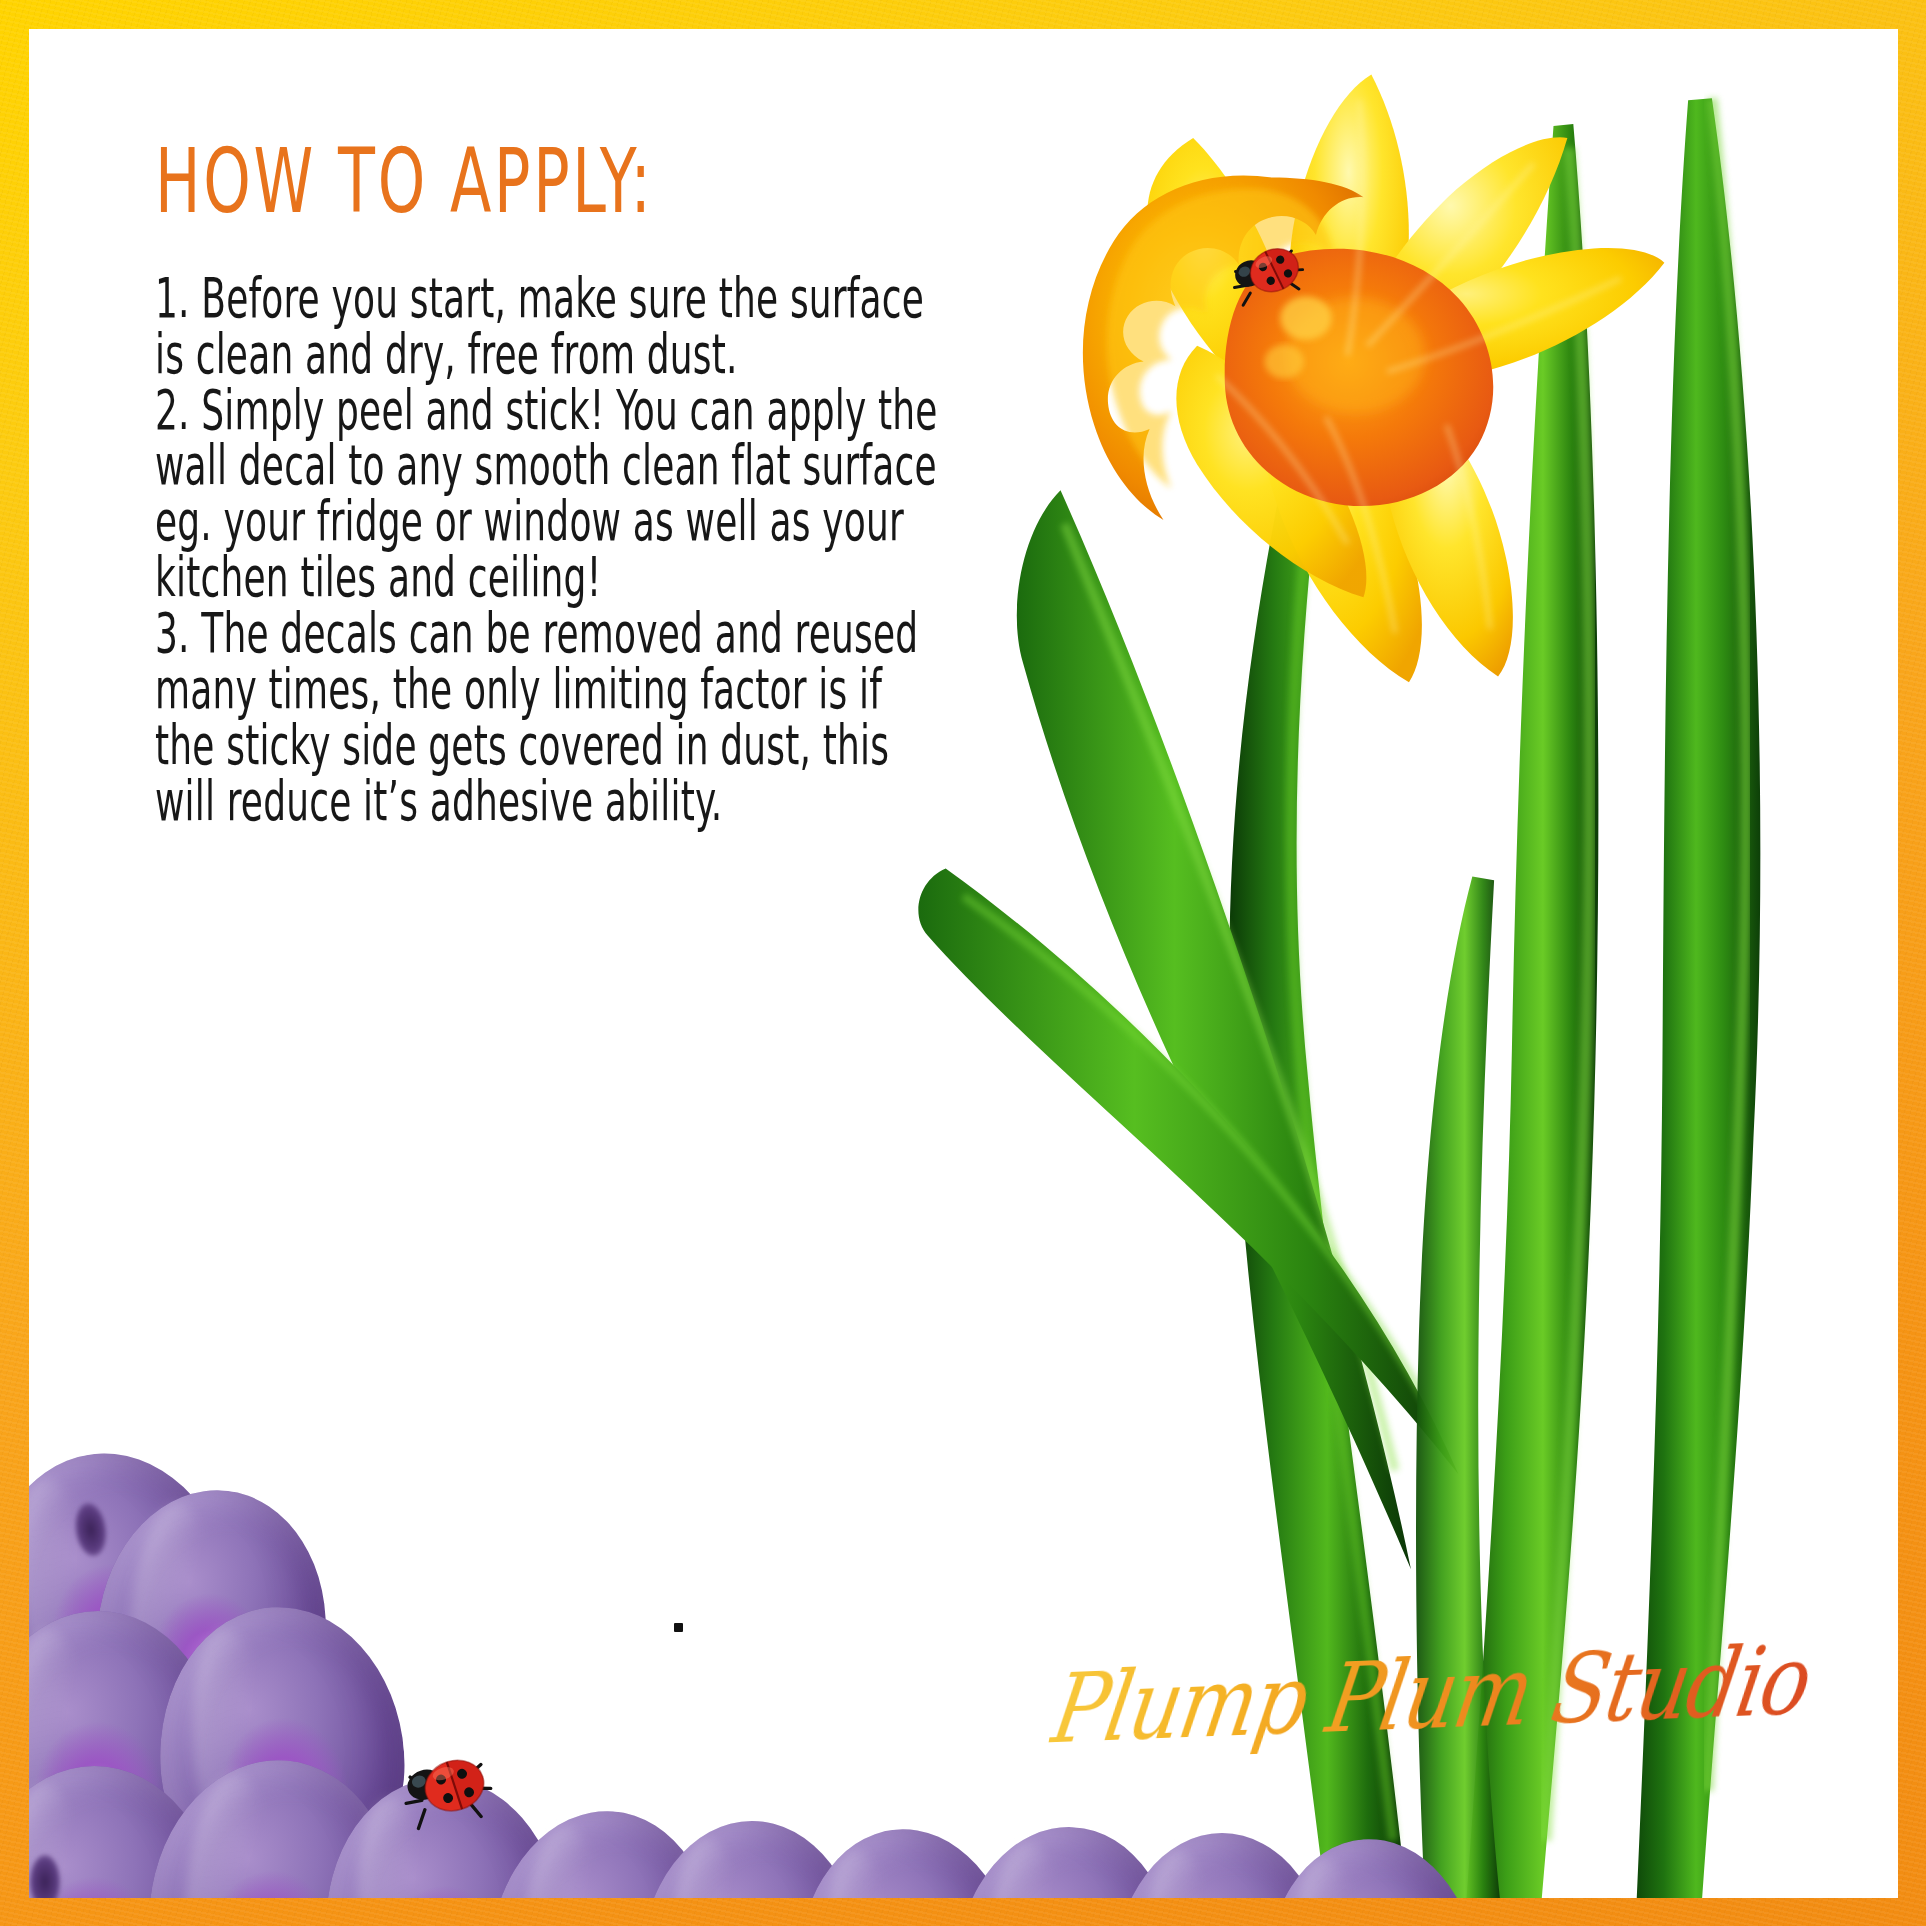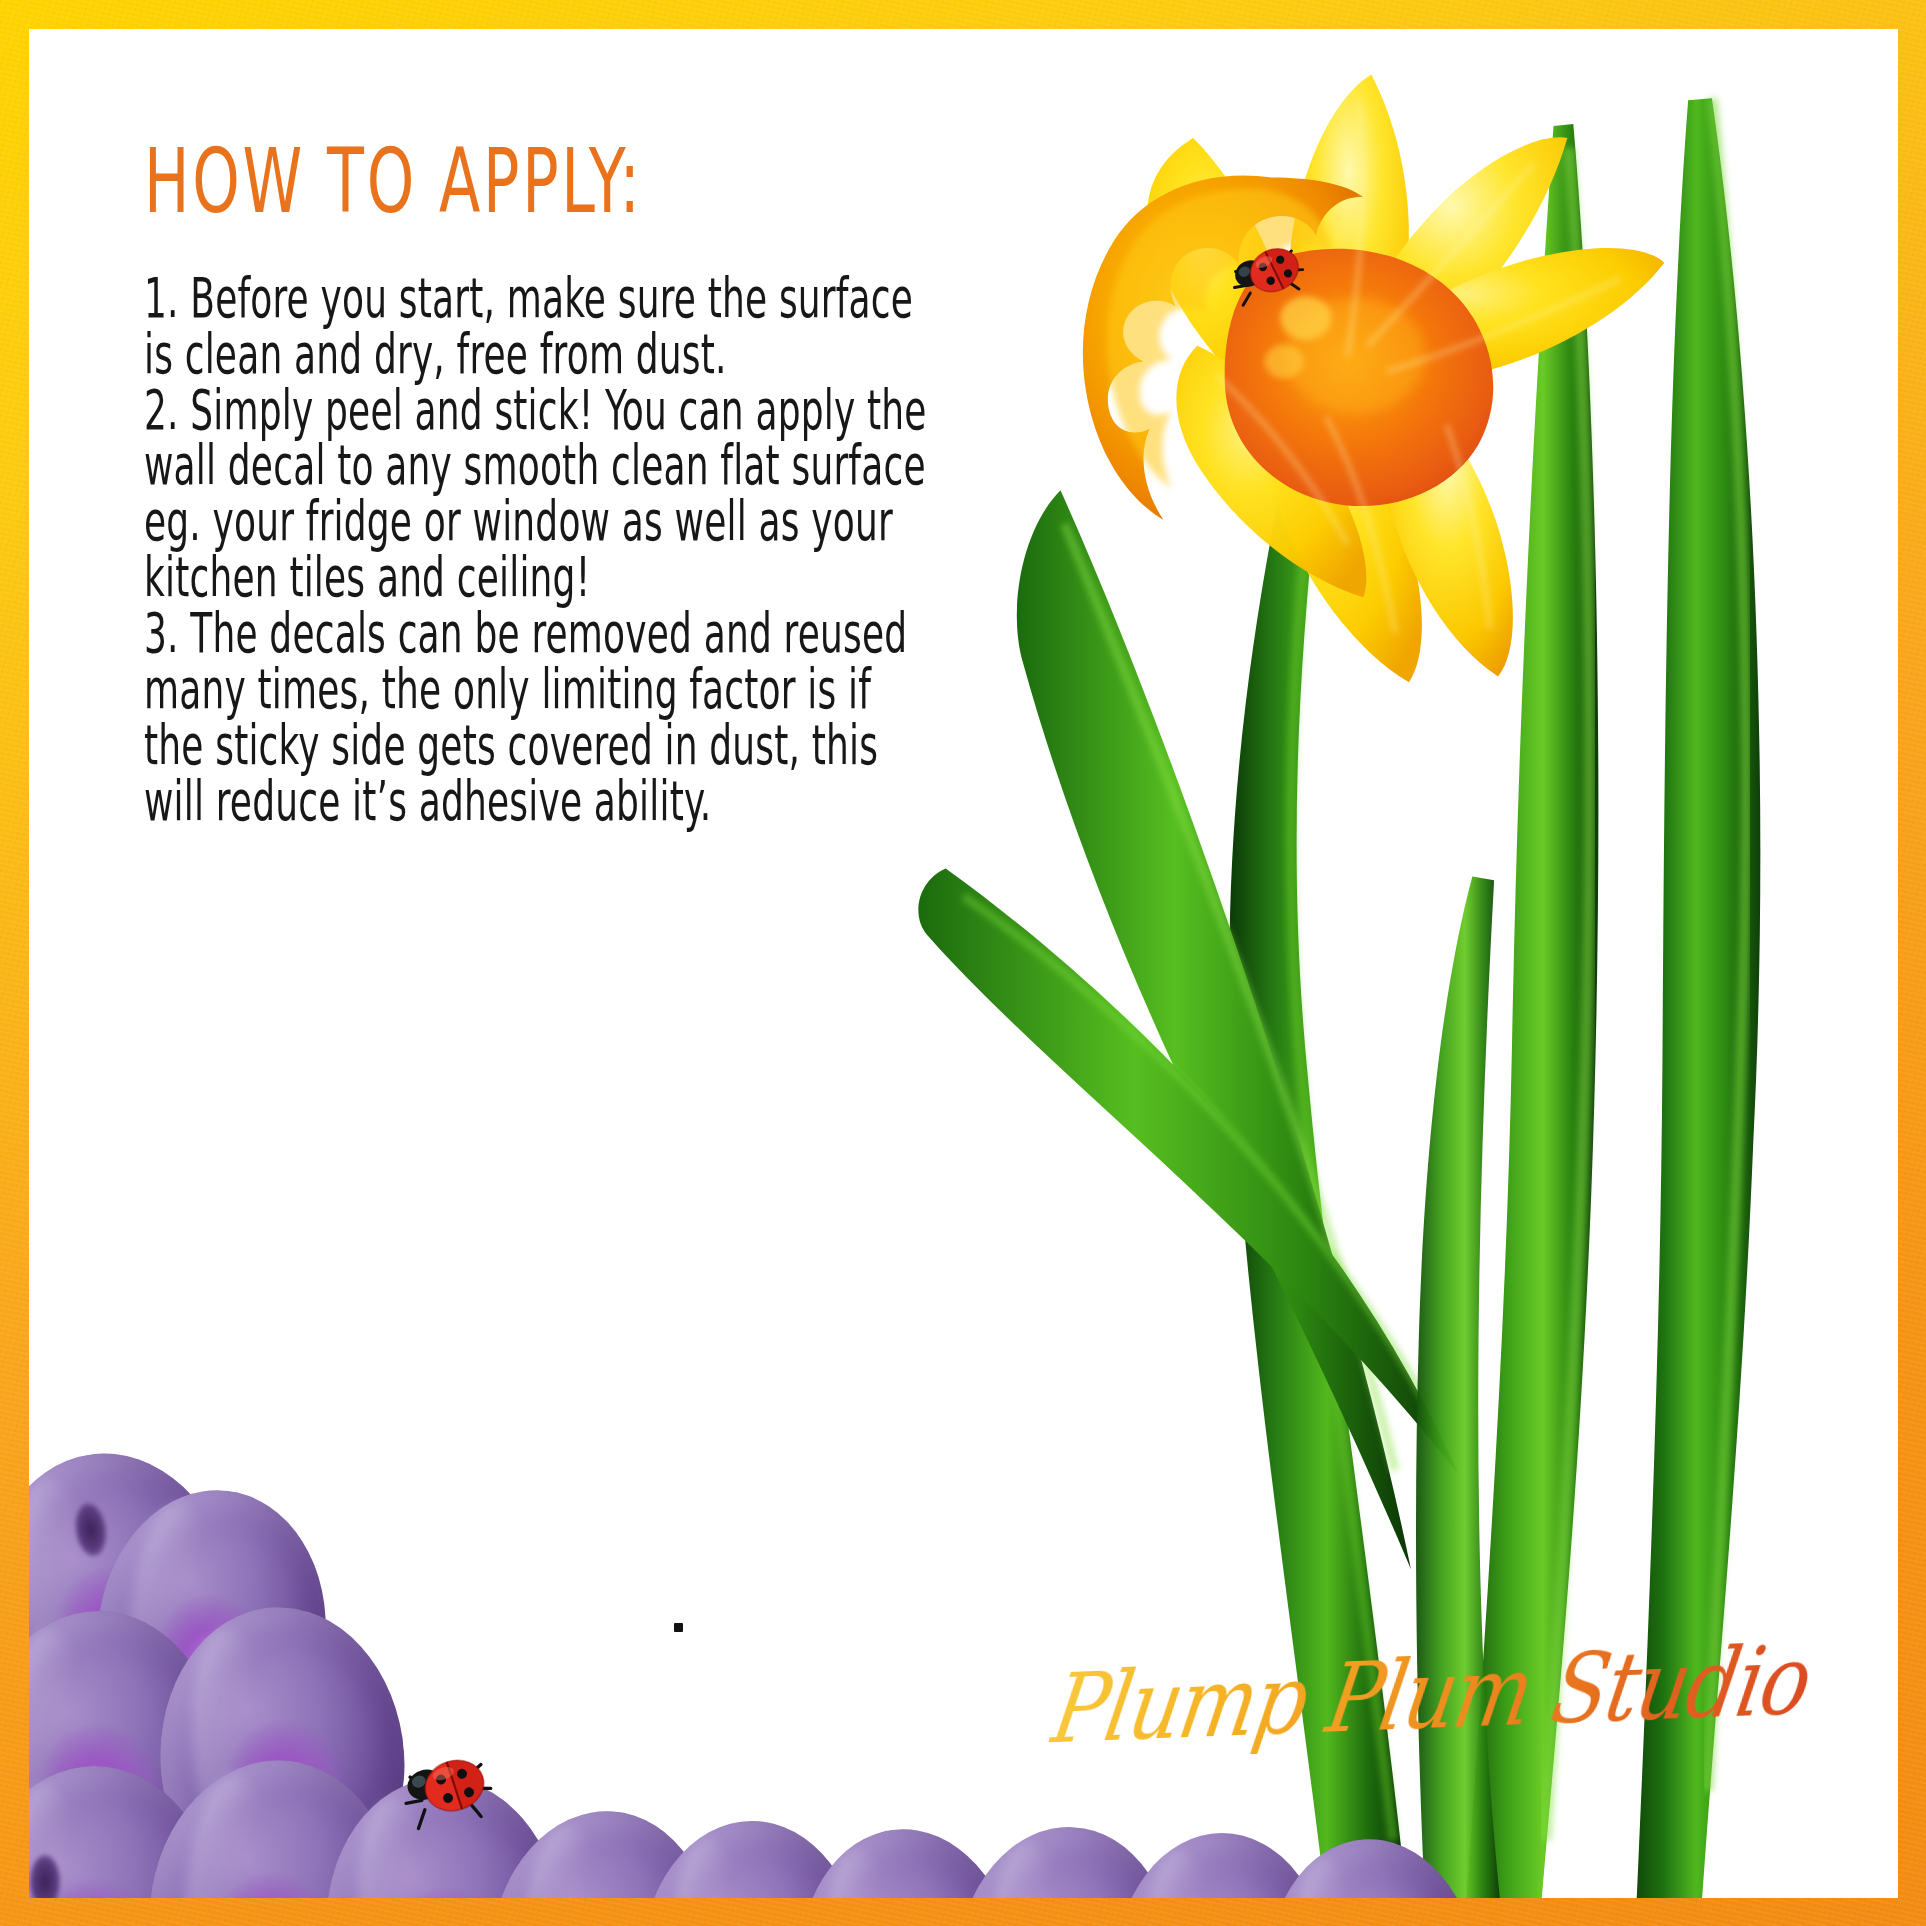--- a/index.html
+++ b/index.html
@@ -19,21 +19,21 @@
       repeating-linear-gradient(12deg, rgba(255,255,255,.5) 0 2px, rgba(0,0,0,0) 2px 5px),
       repeating-linear-gradient(-74deg, rgba(120,60,0,.35) 0 1px, rgba(0,0,0,0) 1px 6px);
   }
   #sheet {
     position:absolute; left:29px; top:29px; right:29px; bottom:29px;
     background:#FFFFFF; overflow:hidden; z-index:3;
   }
 
   
   #textcol{
-    position:absolute; left:115px; top:107px; width:851px; z-index:40;
+    position:absolute; left:126px; top:107px; width:851px; z-index:40;
   }
   #heading{
     color:#E8731C;
     font-family:"DejaVu Sans Condensed","Liberation Sans Narrow","Liberation Sans", sans-serif;
     font-size:73px; line-height:1.0; letter-spacing:3px; font-weight:300;
     transform:scaleX(.92) scaleY(1.22); transform-origin:left top;
     white-space:nowrap;
   }
   #bodytext{
     margin-top:61px;

